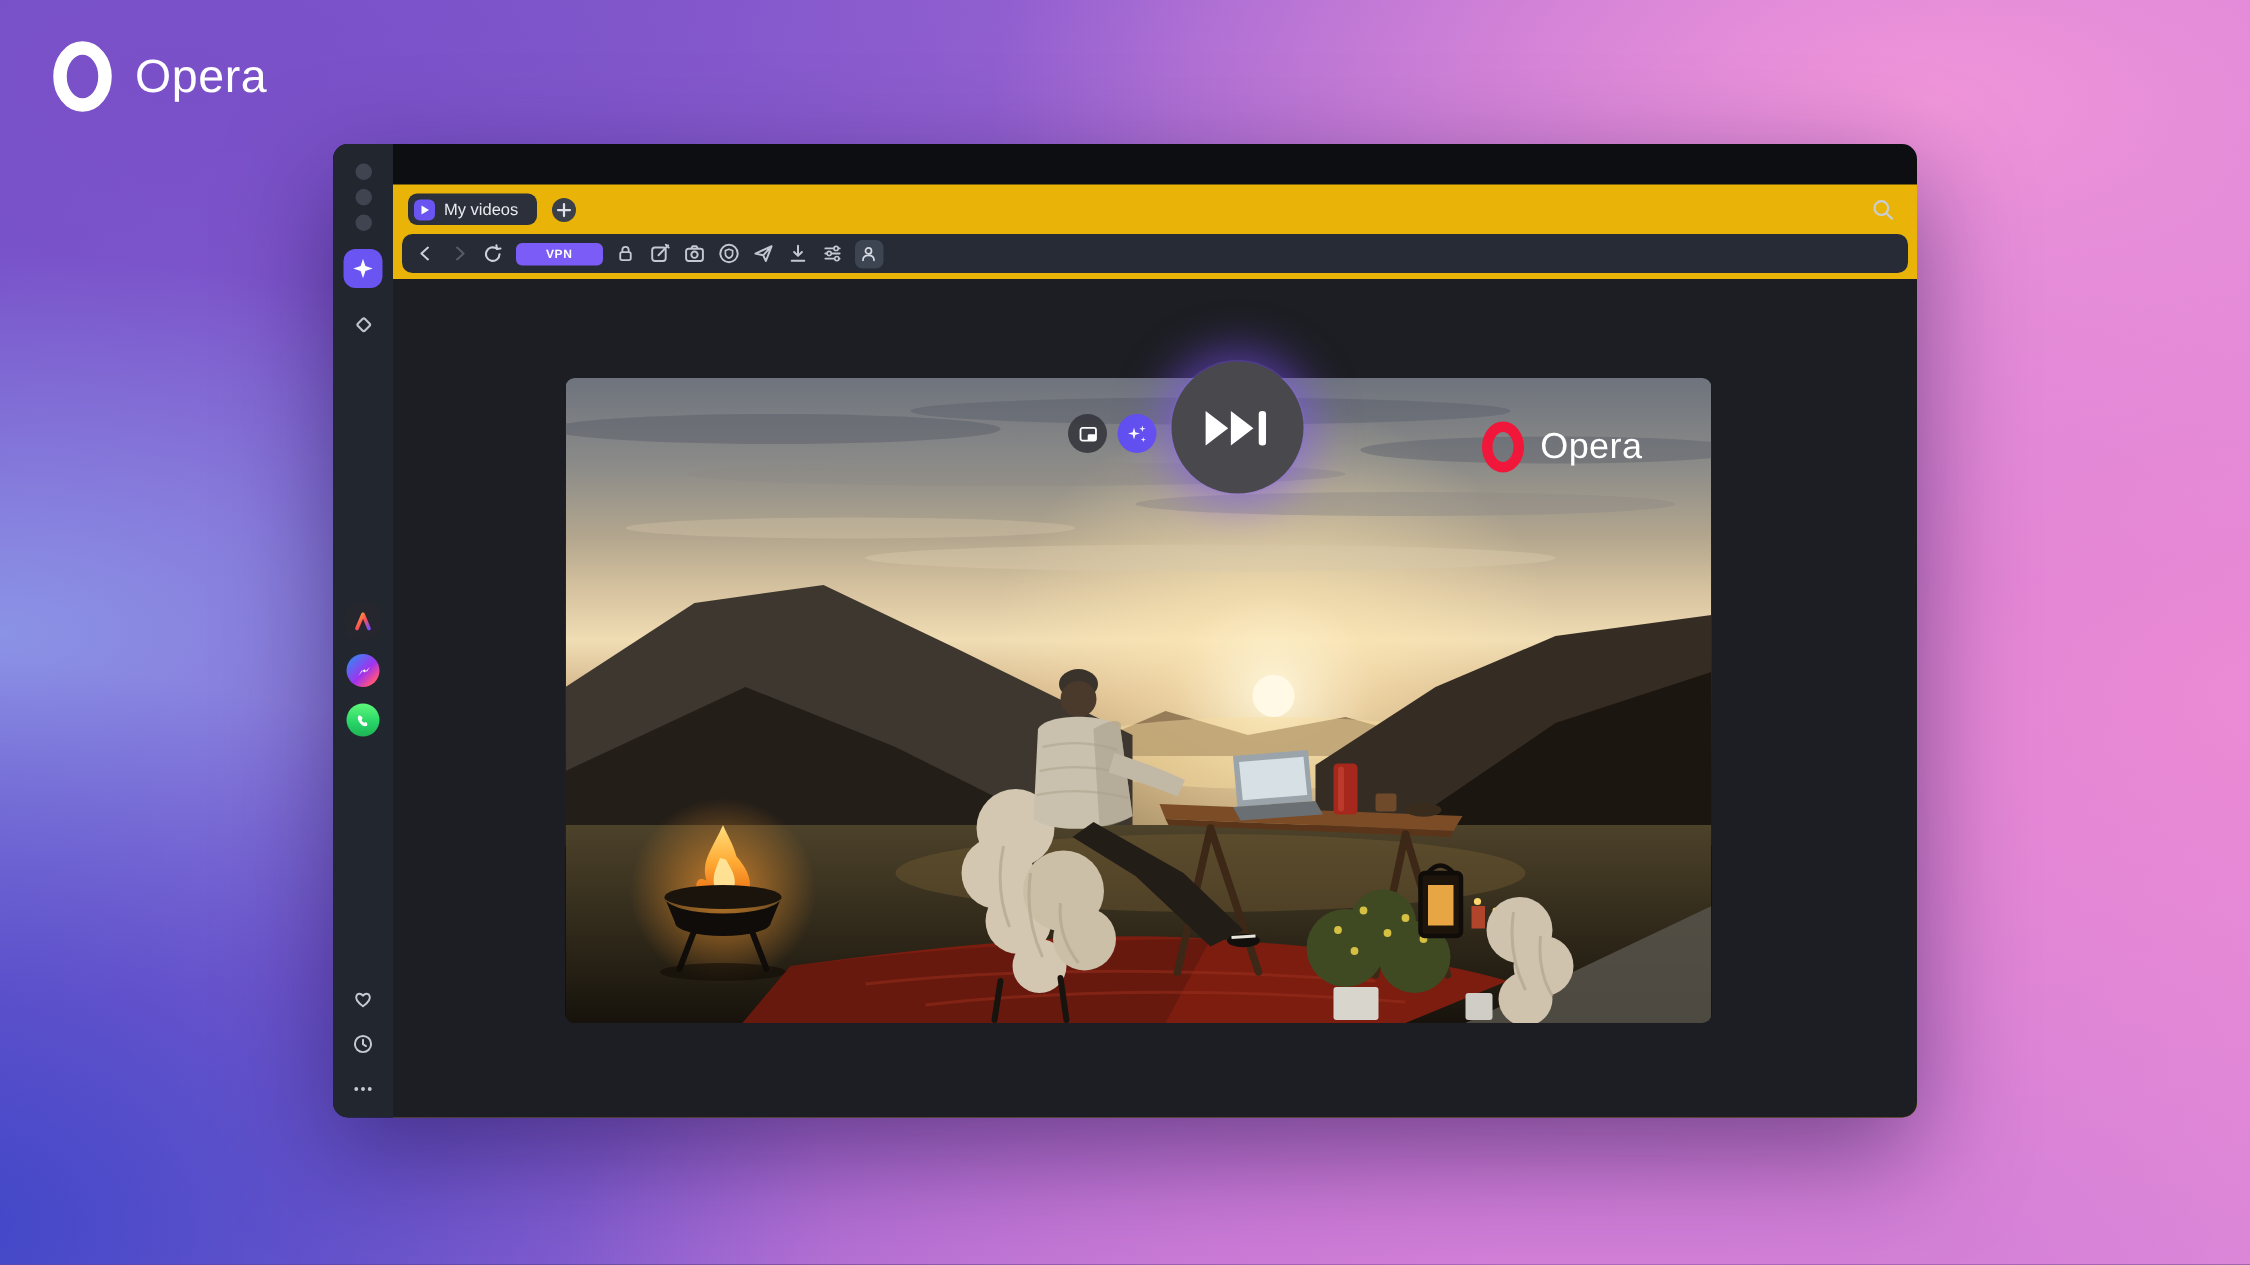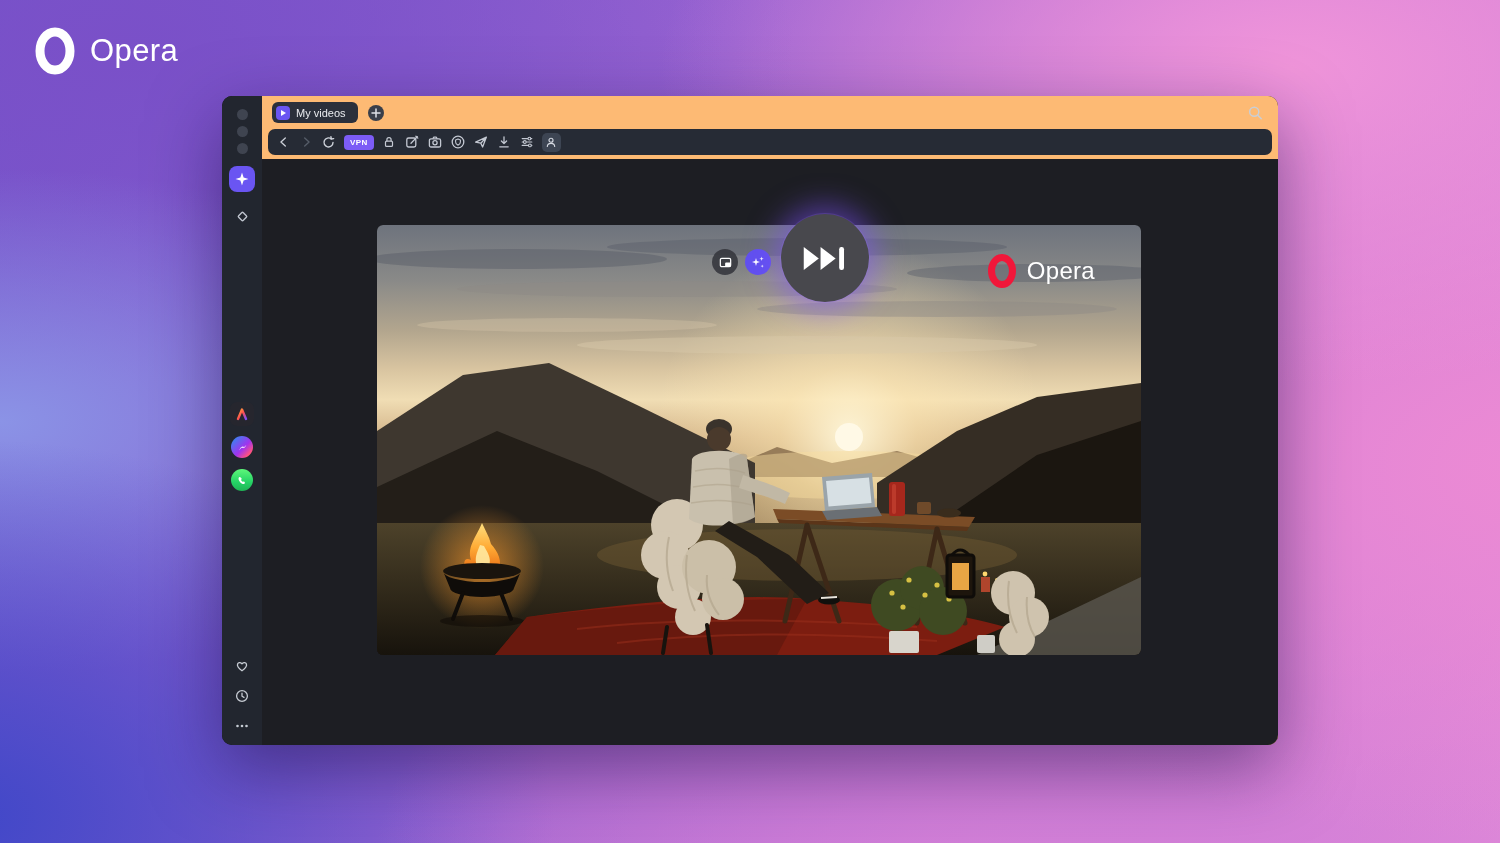--- a/index.html
+++ b/index.html
@@ -39,35 +39,35 @@
   .msgr-group { margin-top:178px; display:flex; flex-direction:column; gap:9px; align-items:center; }
   .msgr { width:24px; height:24px; display:flex; align-items:center; justify-content:center; cursor:pointer; }
   .aria-tile { width:24px; height:24px; border-radius:7px; background:#26262e; display:flex; align-items:center; justify-content:center; }
   .circle-badge { width:22px; height:22px; border-radius:50%; display:flex; align-items:center; justify-content:center; }
   .messenger-bg { background:linear-gradient(135deg,#2196f3 0%, #a033ee 55%, #ff5280 82%, #ff7061 100%); }
   .whatsapp-bg  { background:linear-gradient(180deg,#5ef87a 0%, #25d366 60%, #1fb355 100%); }
   .side-bottom { margin-top:auto; margin-bottom:10px; display:flex; flex-direction:column; gap:12px; align-items:center; }
   .side-btn { width:18px; height:18px; display:flex; align-items:center; justify-content:center; cursor:pointer; }
 
   
-  .main { flex:1; display:flex; flex-direction:column; background:#fdba74; min-width:0; }
+  .main { flex:1; display:flex; flex-direction:column; background:#eab308; min-width:0;margin-top:27px; }
 
   .tabstrip { height:33px; display:flex; align-items:center; padding-left:10px; position:relative; flex-shrink:0; }
   .tab { height:21px; background:#2b303b; border-radius:6px; display:flex; align-items:center; gap:6px; padding:0 12px 0 4px; cursor:pointer; }
   .tab-fav { width:14px; height:14px; border-radius:4px; background:#6a55f2; display:flex; align-items:center; justify-content:center; }
   .tab-play { width:0; height:0; border-left:5px solid #fff; border-top:3px solid transparent; border-bottom:3px solid transparent; margin-left:1px; }
   .tab-label { font-size:11px; color:#e9ebef; white-space:nowrap; }
   .newtab { width:16px; height:16px; border-radius:50%; background:#3a3f4a; margin-left:10px;
             display:flex; align-items:center; justify-content:center; cursor:pointer; }
   .tab-search { position:absolute; right:14px; top:50%; transform:translateY(-50%); cursor:pointer; display:flex; }
 
   .toolbar { height:26px; margin:0 6px 4px 6px; background:#262b35; border-radius:7px;
              display:flex; align-items:center; padding:0 9px; gap:8px; flex-shrink:0; }
   .nav-btn { display:flex; align-items:center; justify-content:center; cursor:pointer; }
-  .vpn { background:#7c5cf6; color:#fff; font-size:8px; font-weight:700; padding:3px 6px; border-radius:4px; letter-spacing:.4px; cursor:pointer; }
+  .vpn { background:#7c5cf6; color:#fff; font-size:8px; font-weight:700; padding:3px 20px; border-radius:4px; letter-spacing:.4px; cursor:pointer; }
   .addr-input { flex:1; background:transparent; border:none; outline:none; color:#c6cbd4; font-size:11px; min-width:0; }
   .addr-input::placeholder { color:#aeb4bf; }
   .tool-icons { display:flex; align-items:center; gap:7px; }
   .profile-btn { width:19px; height:19px; border-radius:5px; background:#3d4553; display:flex; align-items:center; justify-content:center; cursor:pointer; }
 
   .content { flex:1; background:#1d1e23; position:relative; }
 
   
   .video-wrap { position:absolute; left:115px; top:66px; width:764px; height:430px; }
   .video { position:absolute; inset:0; border-radius:6px; overflow:hidden; background:#000; cursor:pointer; }

